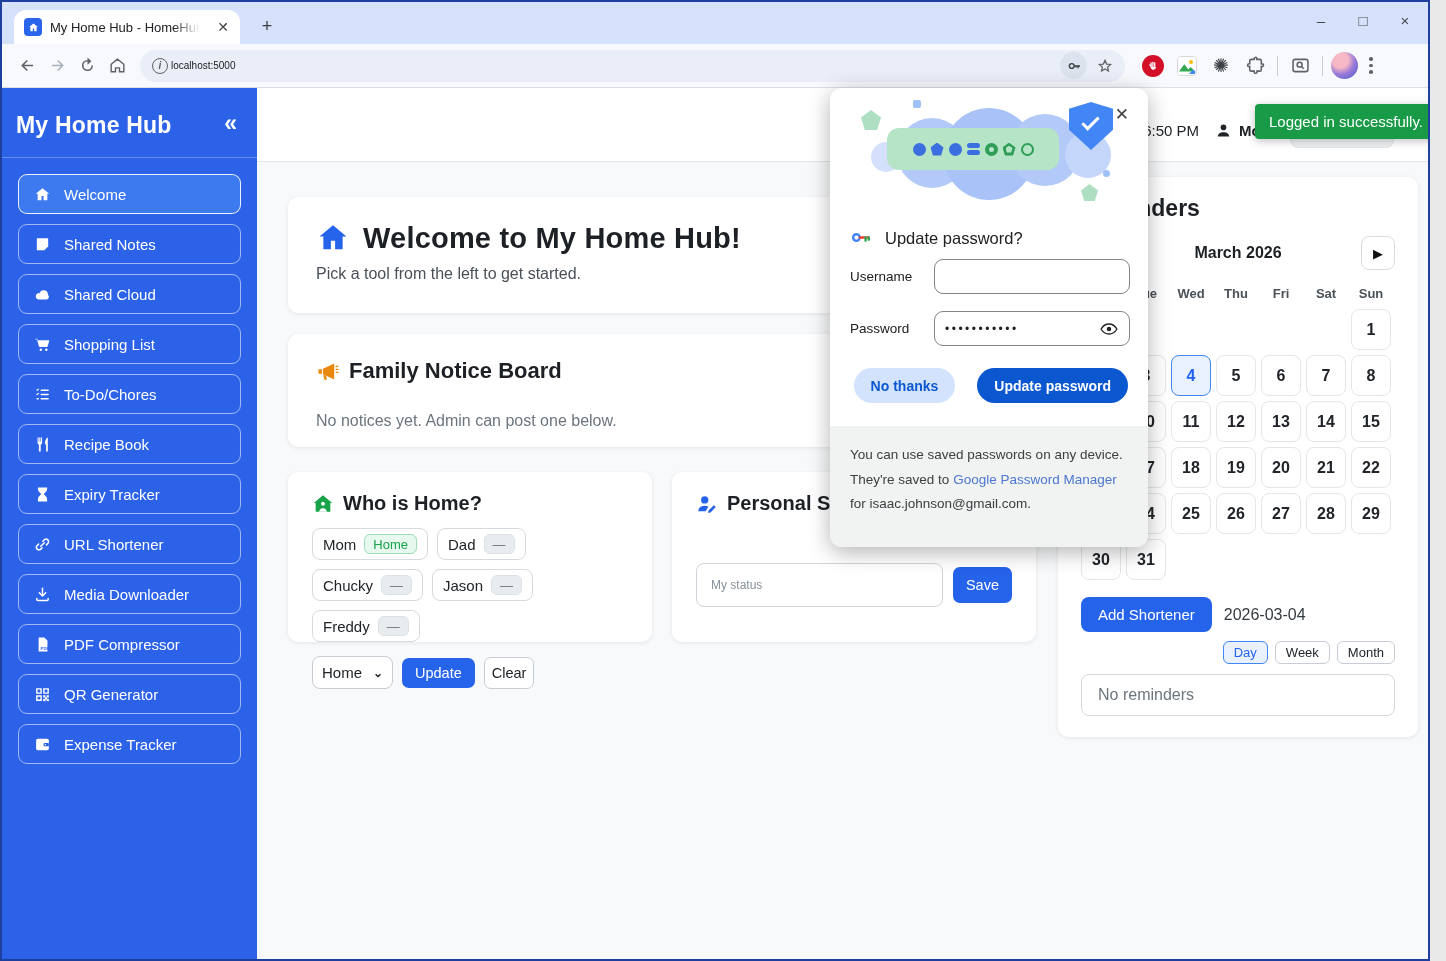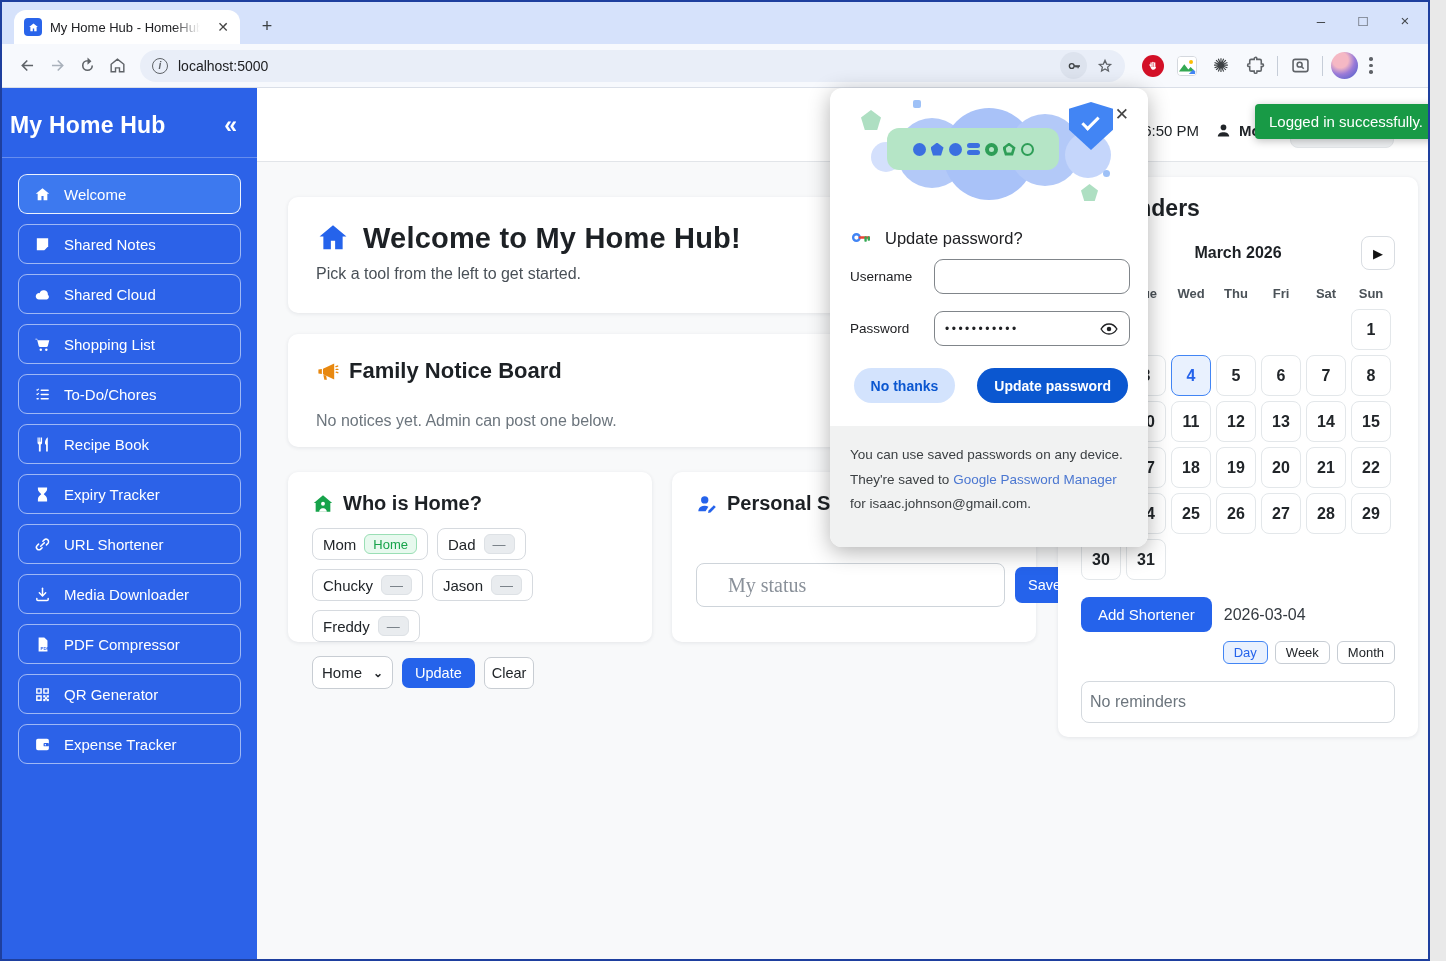--- a/index.html
+++ b/index.html
@@ -17,41 +17,41 @@
   .newtab{position:absolute;left:252px;top:12px;width:26px;height:26px;font-size:18px;color:#3c4043;text-align:center;line-height:25px;border-radius:50%}
   .win-controls{position:absolute;right:14px;top:10px;display:flex;gap:24px;color:#45494e;font-size:15px}
   .win-controls span{width:18px;text-align:center}
 
   
   .toolbar{position:absolute;left:0;top:42px;right:0;height:44px;background:#f7f9fd;border-bottom:1px solid #dadfe8;display:flex;align-items:center;padding:0 10px}
   .tbtn{width:30px;height:30px;display:flex;align-items:center;justify-content:center;border-radius:50%;flex:none;font-size:17px;color:#5f6368}
   .tbtn svg{width:19px;height:19px}
   .omnibox{flex:1;height:32px;margin:0 8px;background:#e9eef8;border-radius:16px;display:flex;align-items:center;padding:0 6px 0 12px;max-width:985px}
   .omni-info{width:16px;height:16px;border:1.4px solid #5f6368;border-radius:50%;color:#5f6368;font-size:10px;font-weight:700;display:flex;align-items:center;justify-content:center;font-style:italic}
-  .omni-url{font-size:14px;color:#202124;margin-left:10px;flex:1}
+  .omni-url{font-size:10px;color:#202124;margin-left:3px;flex:1}
   .omni-key{width:27px;height:27px;border-radius:50%;background:#dde3ee;display:flex;align-items:center;justify-content:center}
   .omni-key svg{width:18px;height:18px}
   .omni-star{width:28px;height:28px;display:flex;align-items:center;justify-content:center;margin-left:4px}
   .omni-star svg{width:18px;height:18px}
   .ext-row{display:flex;align-items:center;gap:6px;margin-left:6px}
   .ext{width:28px;height:28px;display:flex;align-items:center;justify-content:center}
   .ext svg{width:21px;height:21px}
   .adblock{width:22px;height:22px;border-radius:50%;background:#d31027;display:flex;align-items:center;justify-content:center}
   .adblock svg{width:14px;height:14px}
   .photoic{width:20px;height:20px;border-radius:4px;background:#fff;border:1px solid #d4d8de;overflow:hidden;display:flex;align-items:flex-end}
   .photoic svg{width:100%;height:100%}
   .sunic{font-size:19px;color:#3c4043;line-height:1}
   .sep{width:1px;height:20px;background:#c6cdd8;margin:0 8px}
   .avatar{width:27px;height:27px;border-radius:50%;background:radial-gradient(circle at 35% 30%,#f5b8c4 0 30%,#9b7bd8 55%,#3f5bc7 100%);flex:none}
   .kebab{display:flex;flex-direction:column;gap:3px;align-items:center;width:26px}
   .kebab i{width:3.5px;height:3.5px;border-radius:50%;background:#5f6368}
 
   
   .sidebar{position:absolute;left:0;top:86px;bottom:0;width:255px;background:#2c62e8;color:#fff}
-  .brand{display:flex;align-items:center;justify-content:space-between;padding:24px 20px 18px 8px}
+  .brand{display:flex;justify-content:space-between;padding:24px 20px 18px 14px}
   .brand-title{font-size:23px;font-weight:700;letter-spacing:.2px}
   .collapse{font-size:23px;font-weight:700;line-height:1}
   .side-div{height:1px;background:rgba(255,255,255,.28);margin:0 0 16px}
   .nav{display:flex;flex-direction:column;gap:10px;padding:0 16px}
   .nav-item{display:flex;align-items:center;height:40px;padding:0 14px;border:1px solid rgba(255,255,255,.55);border-radius:9px;font-size:15px;font-weight:500;cursor:pointer}
   .nav-item.active{background:#3d79ef;border-color:rgba(255,255,255,.9)}
   .nav-ic{width:18px;height:18px;margin-right:13px;display:flex;align-items:center;justify-content:center}
   .nav-ic svg{width:17px;height:17px;fill:#fff}
 
   
@@ -83,21 +83,21 @@
   .badge{font-size:13px;border-radius:6px;padding:1.5px 8px}
   .badge.home{color:#16a34a;background:#e7f9ee;border:1px solid #9adfb5}
   .badge.dash{color:#6c757d;background:#e9ecef;border:1px solid #dde1e5}
   .who-controls{display:flex;align-items:center;gap:9px;margin-top:14px}
   .select{display:flex;align-items:center;justify-content:space-between;width:81px;height:33px;border:1px solid #c8cdd3;border-radius:8px;padding:0 9px;font-size:15px;color:#212529;background:#fff}
   .select .chev{font-size:12px;font-weight:700;color:#212529}
   .btn-blue{background:#2563eb;color:#fff;border:none;border-radius:7px;font-size:14.5px;padding:7px 13px;font-family:inherit}
   .btn-ghost{background:#fff;color:#212529;border:1px solid #c8cdd3;border-radius:7px;font-size:14.5px;padding:7px 7px;font-family:inherit}
   .card-status{left:415px;top:384px;width:364px;height:170px;padding:20px 24px}
   .status-row{display:flex;align-items:center;gap:10px;margin-top:48px}
-  .status-input{flex:1;height:44px;border:1px solid #ced4da;border-radius:8px;padding:0 31px;font-size:20px;color:#212529;font-family:Liberation Serif, serif;background:#fff}
+  .status-input{flex:1;height:44px;border:1px solid #ced4da;border-radius:8px;padding:0 14px;font-size:12px;color:#212529;font-family:Liberation Sans, sans-serif;background:#fff}
   .status-input::placeholder{color:#8a919a}
   .save-btn{height:36px}
 
   
   .card-rem{left:801px;top:89px;width:360px;height:560px;padding:18px 23px}
   .rem-title{font-size:23px;font-weight:700;color:#1d2125}
   .month-row{display:flex;align-items:center;justify-content:space-between;margin-top:14px}
   .month-nav{width:34px;height:34px;border:1px solid #d9dde2;border-radius:8px;background:#fff;display:flex;align-items:center;justify-content:center;font-size:13px;color:#111}
   .month-label{font-size:16px;font-weight:700;color:#1d2125}
   .weekdays{display:grid;grid-template-columns:repeat(7,40px);gap:5px;margin-top:16px}
@@ -105,21 +105,21 @@
   .calgrid{display:grid;grid-template-columns:repeat(7,40px);gap:5px;margin-top:8px}
   .cell{width:40px;height:41px;border:1px solid #e3e7ea;border-radius:8px;background:#fff;display:flex;align-items:center;justify-content:center;font-size:16px;font-weight:600;color:#212529}
   .cell.empty{visibility:hidden}
   .cell.selected{border:1.6px solid #4285f4;background:#e9f1fe;color:#2563eb}
   .addrow{display:flex;align-items:center;gap:12px;margin-top:17px}
   .add-btn{font-size:15px;padding:9px 17px;border-radius:8px}
   .picked-date{font-size:16px;color:#343a40}
   .viewrow{display:flex;justify-content:flex-end;gap:7px;margin-top:9px}
   .view-btn{font-size:13px;padding:3px 10px;border-radius:6px;border:1px solid #c7cdd4;background:#fff;color:#212529;font-family:inherit}
   .view-btn.active{border-color:#4285f4;background:#e9f1fe;color:#2563eb}
-  .norem{margin-top:17px;border:1px solid #d4d9de;border-radius:8px;padding:11px 8px;font-size:16px;color:#6c757d}
+  .norem{margin-top:10px;border:1px solid #d4d9de;border-radius:8px;padding:11px 16px;font-size:16px;color:#6c757d}
 
   
   .toast{position:absolute;left:1253px;top:102px;background:#189a46;color:#fff;font-size:15px;padding:9px 14px;border-radius:4px;box-shadow:0 2px 8px rgba(0,0,0,.25);z-index:55;white-space:nowrap}
 
   
   .popup{position:absolute;left:828px;top:86px;width:318px;height:459px;background:#fff;border-radius:12px;box-shadow:0 5px 22px rgba(0,0,0,.3);z-index:60}
   .popup-close{position:absolute;right:19px;top:16px;font-size:17px;color:#444}
   .illus{position:absolute;left:39px;top:14px;width:240px;height:92px}
   .blob{position:absolute;border-radius:50%;background:#b3c9f8}
   .band{position:absolute;left:18px;top:26px;width:172px;height:42px;background:#b5e5c6;border-radius:12px;display:flex;align-items:center;justify-content:center;gap:5px}

